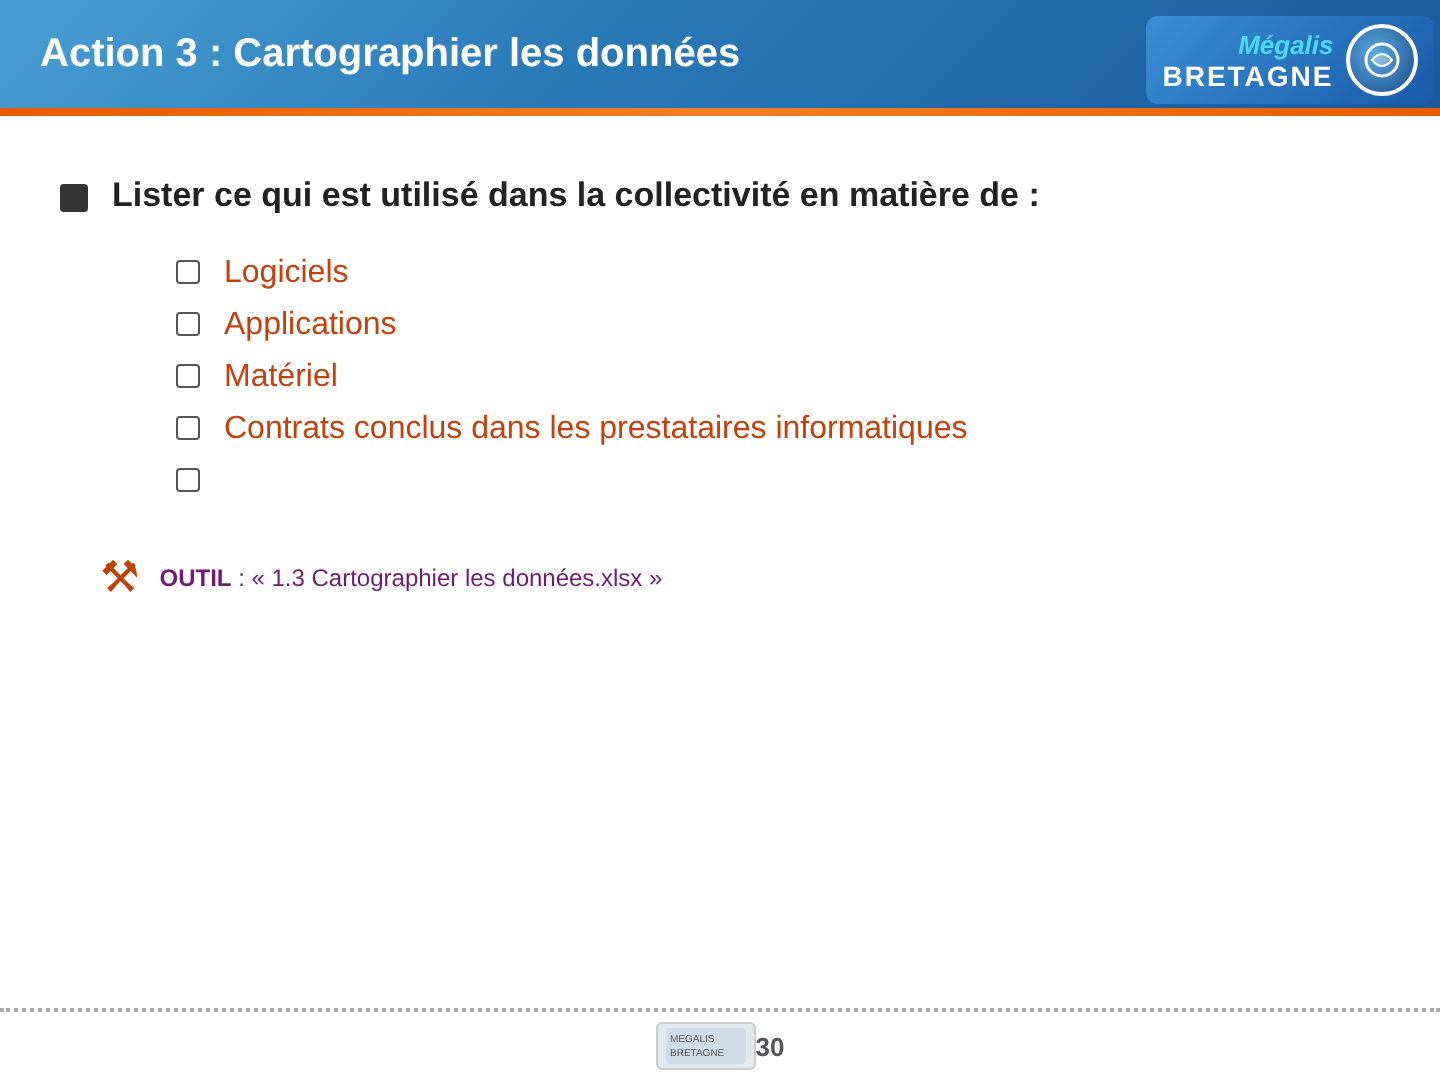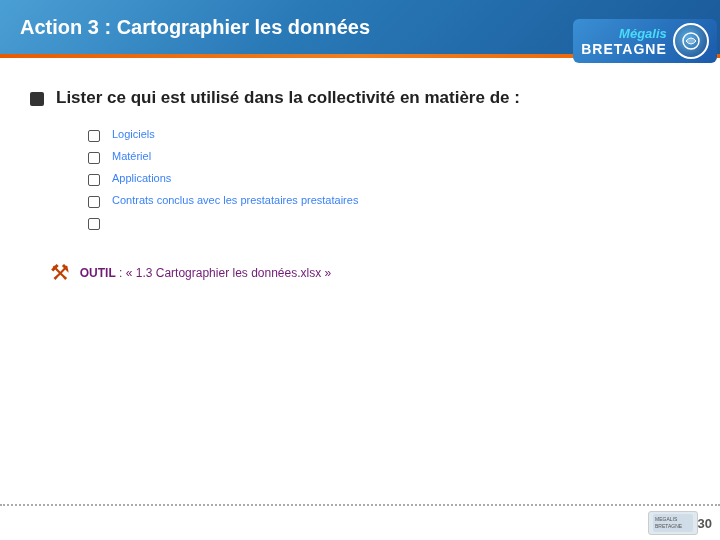--- a/index.html
+++ b/index.html
@@ -24,21 +24,21 @@
     .top-bar-title {
       color: #ffffff;
       font-size: 20px;
       font-weight: bold;
     }
 
     
     .logo-area {
       position: absolute;
       right: 10px;
-      top: 16px;
+      top: 5px;
       width: 130px;
       height: 50px;
       display: flex;
       align-items: center;
       justify-content: center;
     }
     .logo-megalis {
       background: linear-gradient(135deg, #3a8fd4 0%, #1a5aaa 100%);
       border-radius: 6px;
       padding: 4px 8px;
@@ -117,22 +117,22 @@
     
     .sub-list {
       list-style: none;
       margin-top: 10px;
       margin-left: 58px;
     }
     .sub-list li {
       display: flex;
       align-items: flex-start;
       margin-bottom: 8px;
-      font-size: 11px;
-      color: #3b82f6;
+      font-size: 16px;
+      color: #c2410c;
       text-align: right;
     }
     .sub-bullet {
       display: inline-block;
       width: 12px;
       height: 12px;
       border: 1.5px solid #555;
       border-radius: 2px;
       margin-right: 12px;
       margin-top: 2px;
@@ -163,21 +163,21 @@
     
     .bottom-bar {
       position: absolute;
       bottom: 0;
       left: 0;
       right: 0;
       height: 36px;
       border-top: 2px dotted #aaa;
       display: flex;
       align-items: center;
-      justify-content: flex-end;
+      justify-content: center;
       padding: 0 8px;
     }
     .bottom-logo-small {
       width: 50px;
       height: 24px;
       background: #e0e8f0;
       border-radius: 3px;
       display: flex;
       align-items: center;
       justify-content: center;
@@ -224,29 +224,29 @@
     </li>
   </ul>
 
   <ul class="sub-list">
     <li>
       <span class="sub-bullet"></span>
       <span>Logiciels</span>
     </li>
     <li>
       <span class="sub-bullet"></span>
+      <span>Applications</span>
+    </li>
+    <li>
+      <span class="sub-bullet"></span>
       <span>Matériel</span>
     </li>
     <li>
       <span class="sub-bullet"></span>
-      <span>Applications</span>
-    </li>
-    <li>
-      <span class="sub-bullet"></span>
-      <span>Contrats conclus avec les prestataires prestataires</span>
+      <span>Contrats conclus dans les prestataires informatiques</span>
     </li>
     <li>
       <span class="sub-bullet"></span>
     </li>
   </ul>
 
   <div class="tool-section">
     <span class="tool-icon">⚒</span>
     <span class="tool-text">
       <strong>OUTIL</strong><span> : « 1.3 Cartographier les données.xlsx »</span>

